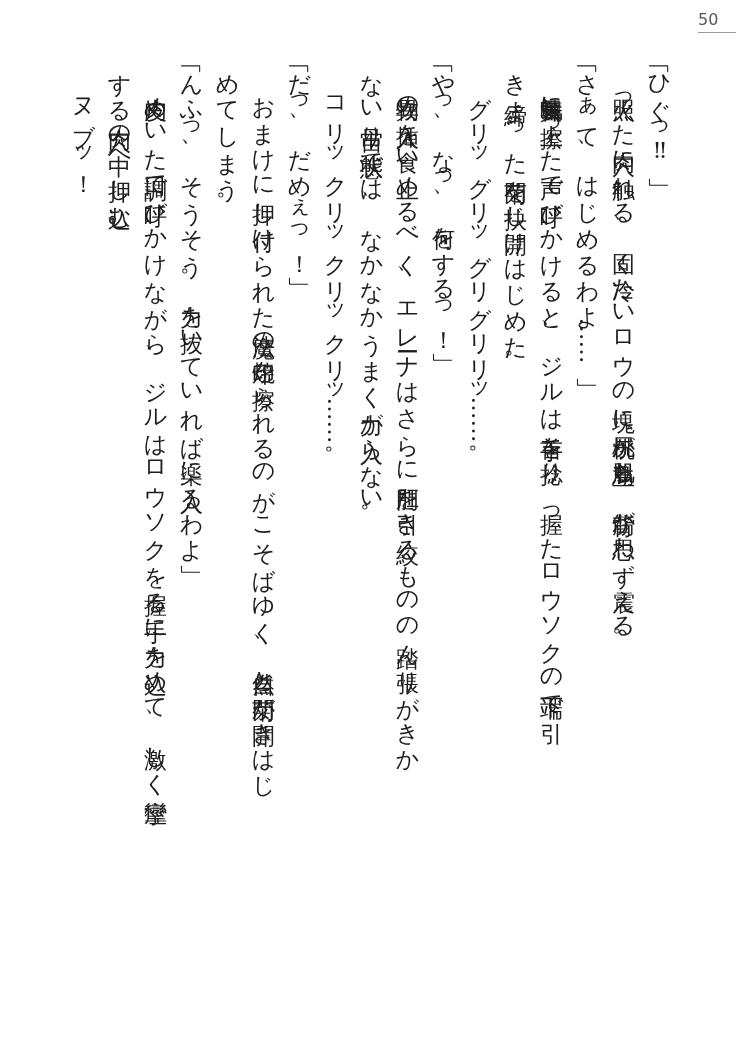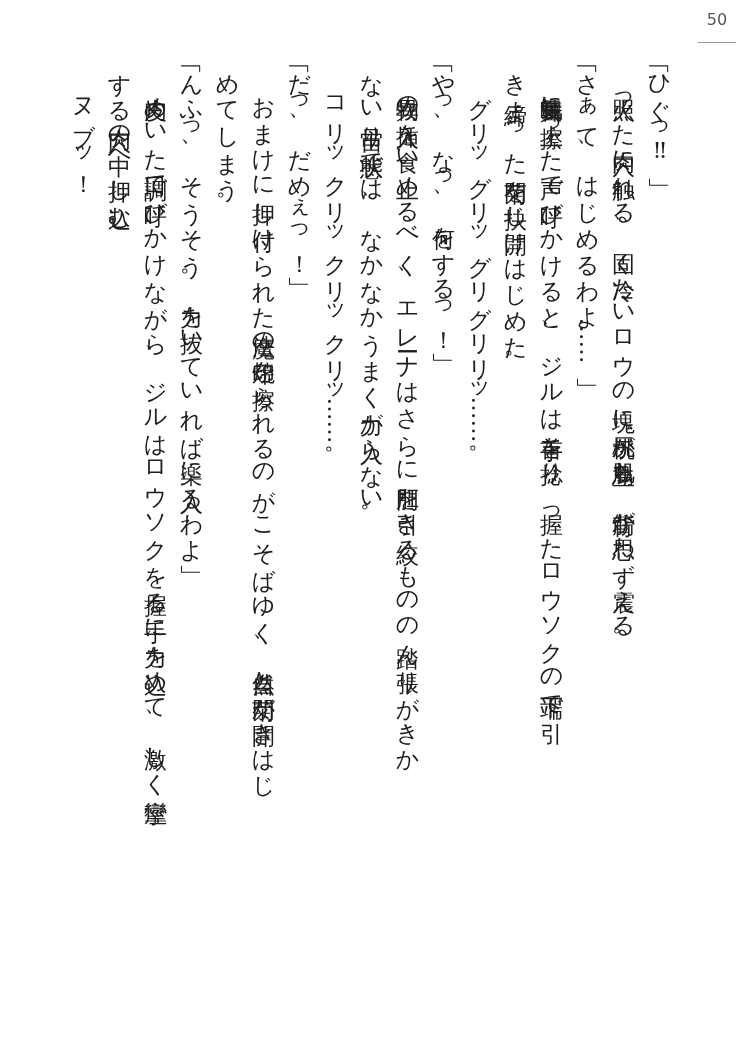--- a/index.html
+++ b/index.html
@@ -16,22 +16,21 @@
     position: relative;
     width: 736px;
     height: 1038px;
     background: #ffffff;
   }
   .pageno-wrap {
     position: absolute;
     top: 10px;
     right: 0;
     width: 38px;
-    text-align: center;
-    padding-bottom: 13px;
+    padding-bottom: 3px;
     border-bottom: 1px solid #9a9a9a;
     font-family: "DejaVu Sans", "Liberation Sans", sans-serif;
     font-size: 16px;
     color: #555555;
   }
   .text-block {
     position: absolute;
     top: 58px;
     right: 58px;
     height: 922px;

